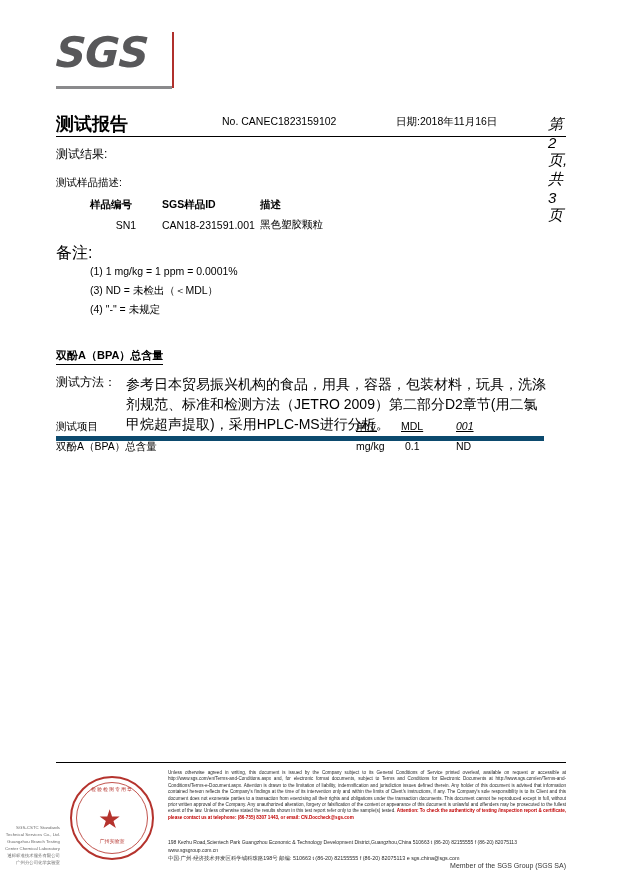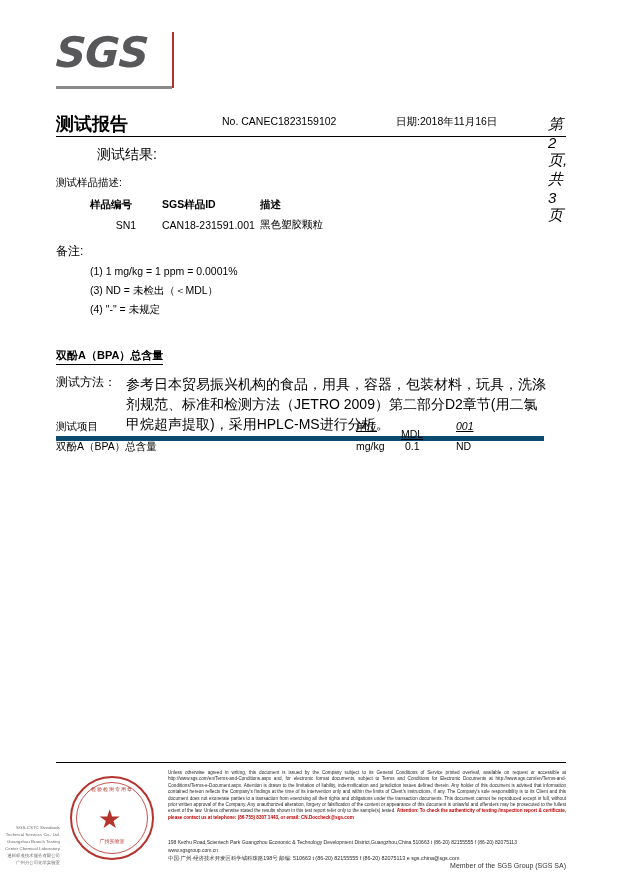--- a/index.html
+++ b/index.html
@@ -95,22 +95,21 @@
     top: 136px;
     width: 510px;
     height: 1px;
     background: #000;
   }
   
   .result-label {
     position: absolute;
     left: 56px;
     top: 146px;
-    font-size: 14px;
-    margin-left: 41px;
+    font-size: 12px;
   }
   .sample-desc-label {
     position: absolute;
     left: 56px;
     top: 176px;
     font-size: 10.5px;
   }
   .tbl-samples {
     position: absolute;
     left: 90px;
@@ -131,21 +130,21 @@
   }
   .col-sn { width: 72px; }
   .col-sgsid { width: 98px; }
   .col-desc { width: 140px; }
   .cell-center { text-align: center !important; }
 
   .notes-label {
     position: absolute;
     left: 56px;
     top: 243px;
-    font-size: 12px;
+    font-size: 16px;
   }
   .notes-list {
     position: absolute;
     left: 90px;
     top: 262px;
     font-size: 10.5px;
     line-height: 19px;
   }
   
   .section-title {
@@ -182,21 +181,21 @@
   }
   .res-head .h-item {
     position: absolute; left: 0; top: 0;
     font-size: 10.5px;
   }
   .res-head .h-unit {
     position: absolute; left: 300px; top: 0;
     font-size: 10.5px; text-decoration: underline; text-align: right;
   }
   .res-head .h-mdl {
-    position: absolute; left: 345px; top: 8px;
+    position: absolute; left: 345px; top: 0;
     font-size: 10.5px; text-decoration: underline;
   }
   .res-head .h-001 {
     position: absolute; left: 400px; top: 0;
     font-size: 10.5px; font-style: italic; text-decoration: underline;
   }
   .res-row {
     position: absolute;
     left: 56px;
     top: 440px;

